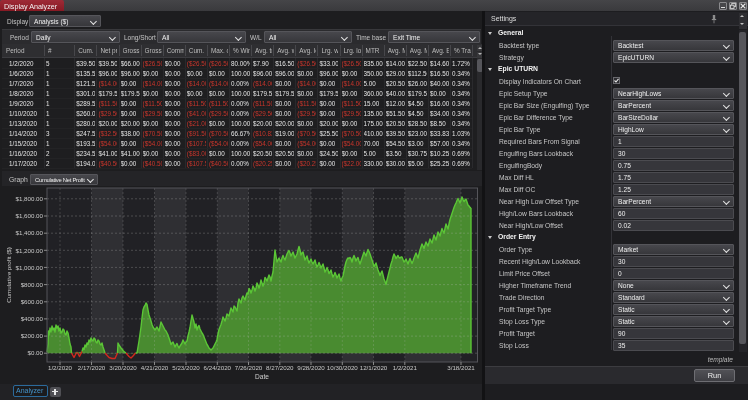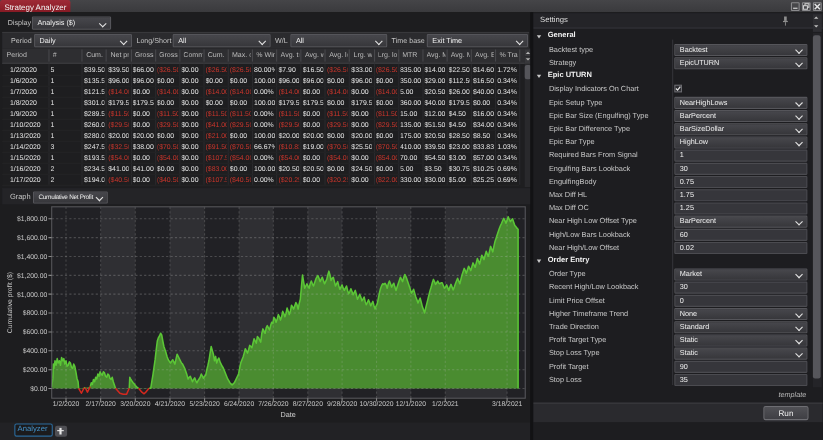--- a/index.html
+++ b/index.html
@@ -2,21 +2,21 @@
 <html><head><meta charset="utf-8">
 <style>
 html,body{margin:0;padding:0}
 body{width:748px;height:400px;background:#1c1c1e;font-family:"Liberation Sans",sans-serif;position:relative;overflow:hidden}
 .abs{position:absolute}
 </style></head>
 <body>
 
 <div class="abs" style="left:0;top:0;width:748px;height:11px;background:linear-gradient(#454548,#3a3a3d)"></div>
 <div class="abs" style="left:0;top:0;width:64px;height:11px;background:linear-gradient(#9e2a36,#871a24);border-radius:2px 2px 0 0"></div>
-<div class="abs" style="left:4px;top:1.8px;font-size:7.2px;color:#f4f4f4;white-space:nowrap">Strategy Analyzer</div>
+<div class="abs" style="left:4px;top:1.8px;font-size:7.2px;color:#f4f4f4;white-space:nowrap">Display Analyzer</div>
 
 <div class="abs" style="left:719px;top:1.5px;width:8px;height:8px;background:#47474a;border:1px solid #8a8a8d;border-radius:1px;box-sizing:border-box">
     <div class="abs" style="left:1px;top:4px;width:4px;height:1.5px;background:#dcdcdc"></div>
   </div>
 <div class="abs" style="left:729px;top:1.5px;width:8px;height:8px;background:#47474a;border:1px solid #8a8a8d;border-radius:1px;box-sizing:border-box"></div>
 <svg class="abs" style="left:729px;top:1.5px" width="8" height="8" viewBox="0 0 8 8">
     <rect x="2.8" y="1.4" width="3.6" height="3.2" fill="none" stroke="#d6d6d6" stroke-width="0.9"></rect>
     <rect x="1.4" y="3.2" width="3.6" height="3.2" fill="#47474a" stroke="#d6d6d6" stroke-width="0.9"></rect>
   </svg>
 <div class="abs" style="left:739px;top:1.5px;width:8px;height:8px;background:#47474a;border:1px solid #8a8a8d;border-radius:1px;box-sizing:border-box"></div>

